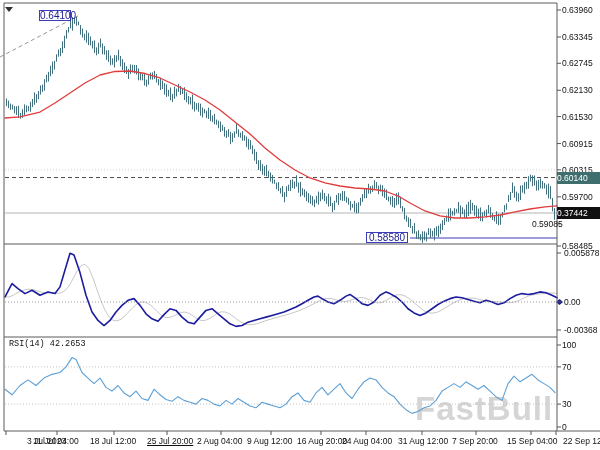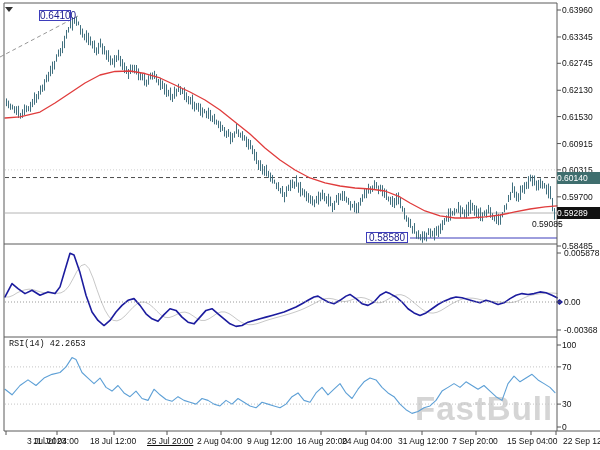--- a/index.html
+++ b/index.html
@@ -355,21 +355,21 @@
     </svg>
 
   <span class="tri"></span>
 
   <div class="lbl ind-label" style="left:9px;top:339px;font-family:Liberation Mono, monospace;">RSI(14) 42.2653</div>
 
   <div class="anno" style="left:39px;top:10px;width:32px;height:11px;">0.64100</div>
   <div class="anno" style="left:366px;top:232px;width:42px;height:11px;">0.58580</div>
 
   <div class="tag" id="tag-teal" style="background: rgb(63, 110, 110); top: 171.544px;">0.60140</div>
-  <div class="tag" id="tag-black" style="background: rgb(17, 17, 17); top: 207px;">0.59289</div>
+  <div class="tag" id="tag-black" style="background: rgb(17, 17, 17); top: 207px;">0.37442</div>
 
   <div id="price-axis"></div>
   <div id="time-axis"></div>
 
 <div class="axlab" style="left: 562px; top: 5px;">0.63960</div>
     <div class="axlab" style="left: 562px; top: 31.9737px;">0.63345</div>
     <div class="axlab" style="left: 562px; top: 58.2895px;">0.62745</div>
     <div class="axlab" style="left: 562px; top: 85.2632px;">0.62130</div>
     <div class="axlab" style="left: 562px; top: 111.579px;">0.61530</div>
     <div class="axlab" style="left: 562px; top: 138.553px;">0.60915</div>

